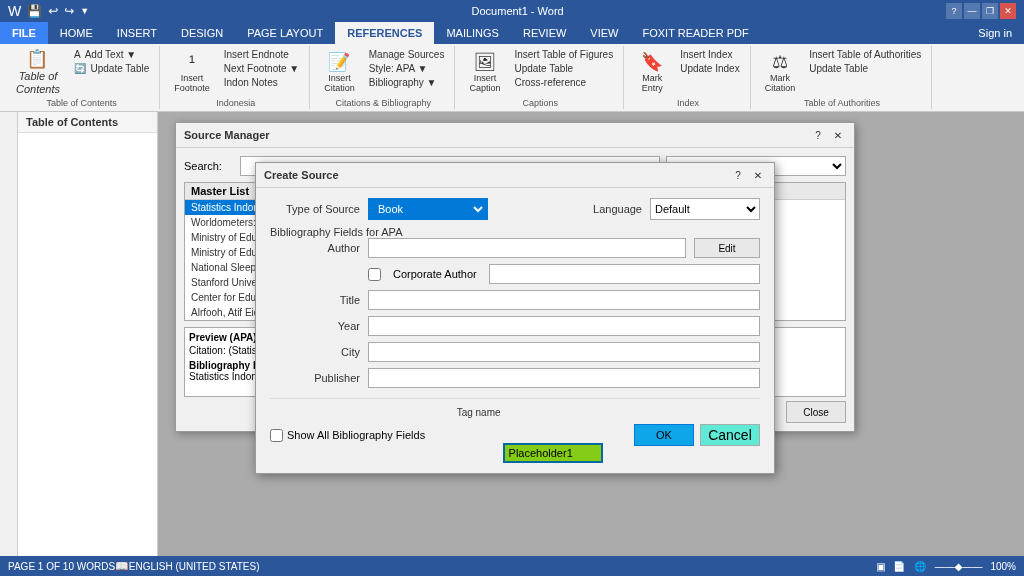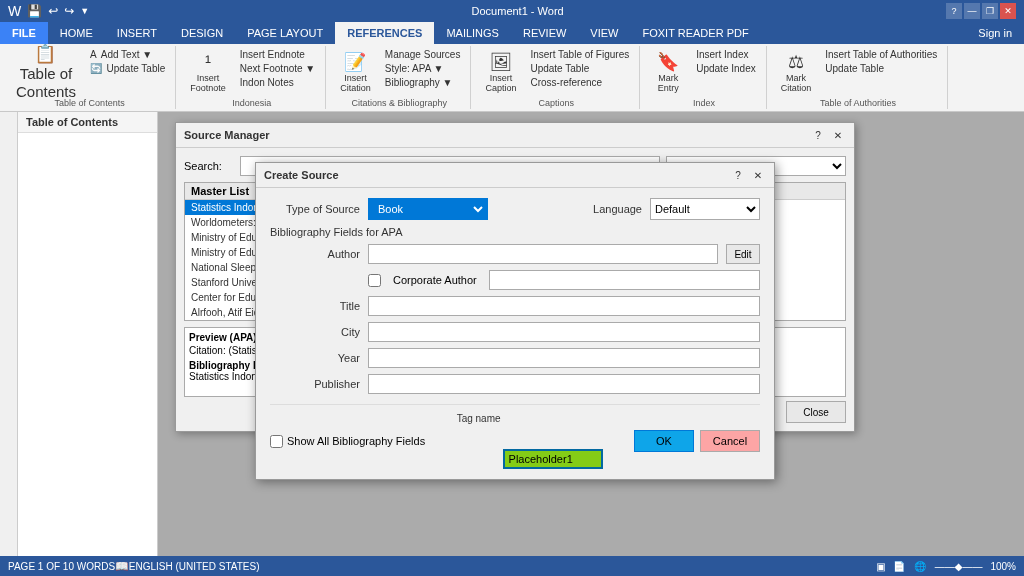--- a/index.html
+++ b/index.html
@@ -301,23 +301,23 @@
       font-size: 11px;
       padding: 0 4px;
     }
     .cs-lang-select {
       width: 110px;
       height: 22px;
       border: 1px solid #aaa;
       background: white;
       font-size: 11px;
     }
-    .cs-section-label { font-size: 11px; color: #333; margin-bottom: 6px; font-style: normal; }
+    .cs-section-label { font-size: 11px; color: #333; font-style: normal; }
     .cs-edit-btn {
-      width: 34px;
+      width: 66px;
       height: 20px;
       background: #e8e8e8;
       border: 1px solid #aaa;
       font-size: 10px;
       cursor: pointer;
       display: flex;
       align-items: center;
       justify-content: center;
     }
     .cs-checkbox { margin-right: 4px; }
@@ -348,23 +348,23 @@
       border: 1px solid #0078d7;
       font-size: 11px;
       cursor: pointer;
       display: flex;
       align-items: center;
       justify-content: center;
     }
     .cs-cancel-btn {
       width: 60px;
       height: 22px;
-      background: #fca5a5;
-      border: 1px solid #aaa;
-      font-size: 11px;
+      background: #5eead4;
+      border: 1px solid #aaa;
+      font-size: 14px;
       cursor: pointer;
       display: flex;
       align-items: center;
       justify-content: center;
     }
     .win-close-btn {
       width: 16px; height: 16px;
       display: flex; align-items: center; justify-content: center;
       font-size: 10px; cursor: pointer; color: #333;
     }
@@ -409,21 +409,21 @@
   <div style="flex:1;"></div>
   <div class="tab" style="font-size:11px;">Sign in</div>
 </div>
 
 <div id="ribbon-content" style="background:#f3f3f3;border-bottom:1px solid #c8c8c8;display:flex;height:68px;align-items:stretch;padding:2px 4px;gap:2px;">
 
   <div class="ribbon-group">
     <div class="ribbon-group-content">
       <div class="ribbon-btn">
         <span style="font-size:18px;">📋</span>
-        <span style="font-size:15px;line-height:1.2;">Table of<br>Contents</span>
+        <span style="font-size:11px;line-height:1.2;font-style:italic;">Table of<br>Contents</span>
       </div>
       <div class="ribbon-col">
         <div class="ribbon-btn-small">
           <span>A</span>
             <span>Add Text ▼</span>
         </div>
         <div class="ribbon-btn-small">
           <span>🔄</span>
             <span>Update Table</span>
         </div>
@@ -612,26 +612,26 @@
         <span style="font-size:11px;">Corporate Author</span>
         <input type="text" class="cs-input" style="margin-left: 4px;">
       </div>
 
       <div class="cs-row">
         <span class="cs-label">Title</span>
         <input type="text" class="cs-input" style="">
       </div>
 
       <div class="cs-row">
+        <span class="cs-label">Year</span>
+        <input type="text" class="cs-input" style="">
+      </div>
+
+      <div class="cs-row">
         <span class="cs-label">City</span>
-        <input type="text" class="cs-input" style="">
-      </div>
-
-      <div class="cs-row">
-        <span class="cs-label">Year</span>
         <input type="text" class="cs-input" style="">
       </div>
 
       <div class="cs-row">
         <span class="cs-label">Publisher</span>
         <input type="text" class="cs-input" style="">
       </div>
 
       <div class="cs-footer">
         <div style="display:flex;align-items:center;gap:4px;">

